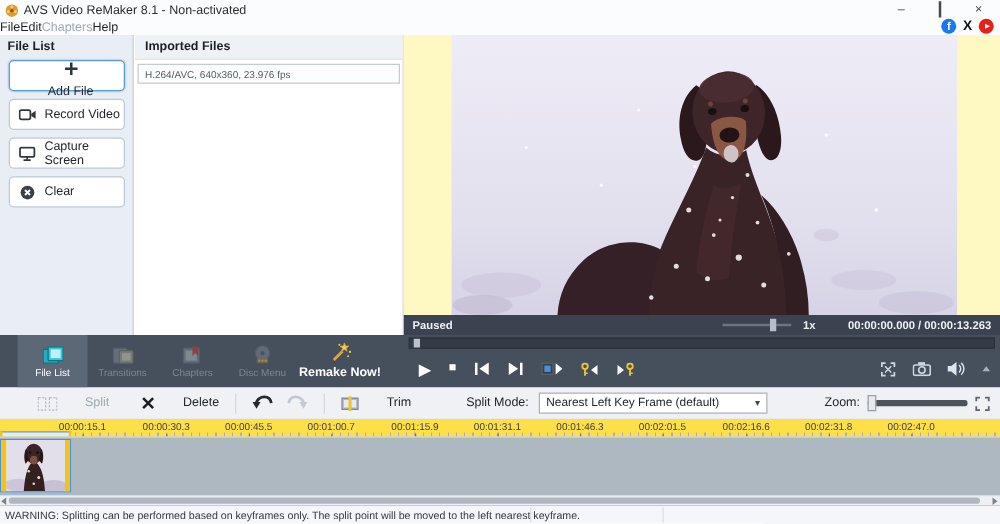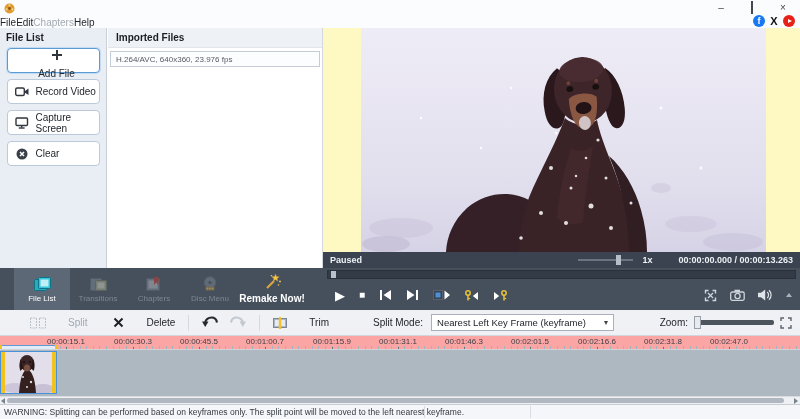--- a/index.html
+++ b/index.html
@@ -68,21 +68,21 @@
   .edit-bar { position:absolute; top:310px; left:0; width:800px; height:26px; background:#eff1f5; border-bottom:1px solid #d2d7de; display:flex; align-items:center; font-size:10px; color:#22262b; }
   .eb-group { display:flex; align-items:center; gap:22px; }
   .eb-sep { width:1px; height:16px; background:#d4d9e0; margin:0 13px; }
   .eb-disabled { color:#a0a8b2; }
   .combo { width:183px; height:17px; background:#fff; border:1px solid #a8b0bc; display:flex; align-items:center; font-size:9.5px; color:#22262b; padding-left:5px; margin-left:8px; }
   .combo-arrow { margin-left:auto; padding:0 5px; font-size:8px; color:#444; }
   .zoom-track { width:80px; height:5px; background:#4e545c; border-radius:2px; position:relative; margin:0 6px; }
   .zoom-handle { position:absolute; left:0; top:-4px; width:7px; height:13px; background:#e8eaee; border:1px solid #98a0ab; }
 
   
-  .ruler { position:absolute; top:336px; left:0; width:800px; height:14px; background:#fca5a5; border-bottom:1px solid #cfd4db; overflow:hidden; }
+  .ruler { position:absolute; top:336px; left:0; width:800px; height:14px; background:#fde047; border-bottom:1px solid #cfd4db; overflow:hidden; }
   .ruler-ticks { position:absolute; bottom:0; left:0; width:100%; height:3px;
     background:repeating-linear-gradient(90deg, #a8b0ba 0, #a8b0ba 1px, transparent 1px, transparent 6.63px); }
   .tick-label { position:absolute; top:1px; width:48px; text-align:center; font-size:8px; color:#3a3f46; }
   .tick-label::after { content:""; position:absolute; left:50%; top:10px; width:1px; height:5px; background:#6b727c; }
   .ruler-clip { position:absolute; left:0; bottom:0; width:57px; height:4px; background:#e2ecf9; border-top:1px solid #5b9bd5; }
   .ruler-clip::before, .ruler-clip::after { content:""; position:absolute; top:-1px; width:2px; height:5px; background:#f2c21d; }
   .ruler-clip::before { left:0; } .ruler-clip::after { right:0; }
 
   
   .track { position:absolute; top:350px; left:0; width:800px; height:46px; background:#aeb8c0; }
@@ -107,20 +107,21 @@
 <div class="window">
 
   <div class="titlebar">
     <svg width="11" height="11" viewBox="0 0 11 11">
         <circle cx="5.5" cy="5.5" r="5" fill="#e09a2f"></circle>
         <circle cx="5.5" cy="5.5" r="1.4" fill="#8a5a10"></circle>
         <circle cx="5.5" cy="2.4" r="1.1" fill="#f6d289"></circle>
         <circle cx="8.4" cy="6.3" r="1.1" fill="#f6d289"></circle>
         <circle cx="2.6" cy="6.3" r="1.1" fill="#f6d289"></circle>
       </svg>
+    <span class="app-title">AVS Video ReMaker 8.1 - Non-activated</span>
     <div class="win-controls">
       <span class="win-btn">–</span>
       <span class="win-btn"><span class="max-box"></span></span>
       <span class="win-btn">×</span>
     </div>
   </div>
 
   <div class="menubar">
     <span class="menu-item">File</span>
     <span class="menu-item">Edit</span>
@@ -405,21 +406,21 @@
     <div class="eb-group">
       <svg width="14" height="12">
           <rect x="0.5" y="1.5" width="13" height="9" fill="#aeb6c2" stroke="#7c8694"></rect>
           <rect x="2" y="3" width="10" height="6" fill="#e6eaf0"></rect>
           <rect x="5.8" y="0" width="2.5" height="12" fill="#f0c32e"></rect>
         </svg>
       <span>Trim</span>
     </div>
     <span style="margin-left:44px;">Split Mode:</span>
     <div class="combo">
-      <span>Nearest Left Key Frame (keyframe)</span>
+      <span>Nearest Left Key Frame (default)</span>
       <span class="combo-arrow">▾</span>
     </div>
     <span style="margin-left:auto;">Zoom:</span>
     <div class="zoom-track">
         <div class="zoom-handle"></div>
       </div>
     <span style="margin-right:8px; display:flex;">
         <svg width="12" height="12">
           <path d="M4,1 H1 V4 M8,1 H11 V4 M11,8 V11 H8 M1,8 V11 H4" fill="none" stroke="#5c636e" stroke-width="1.4"></path>
         </svg>

